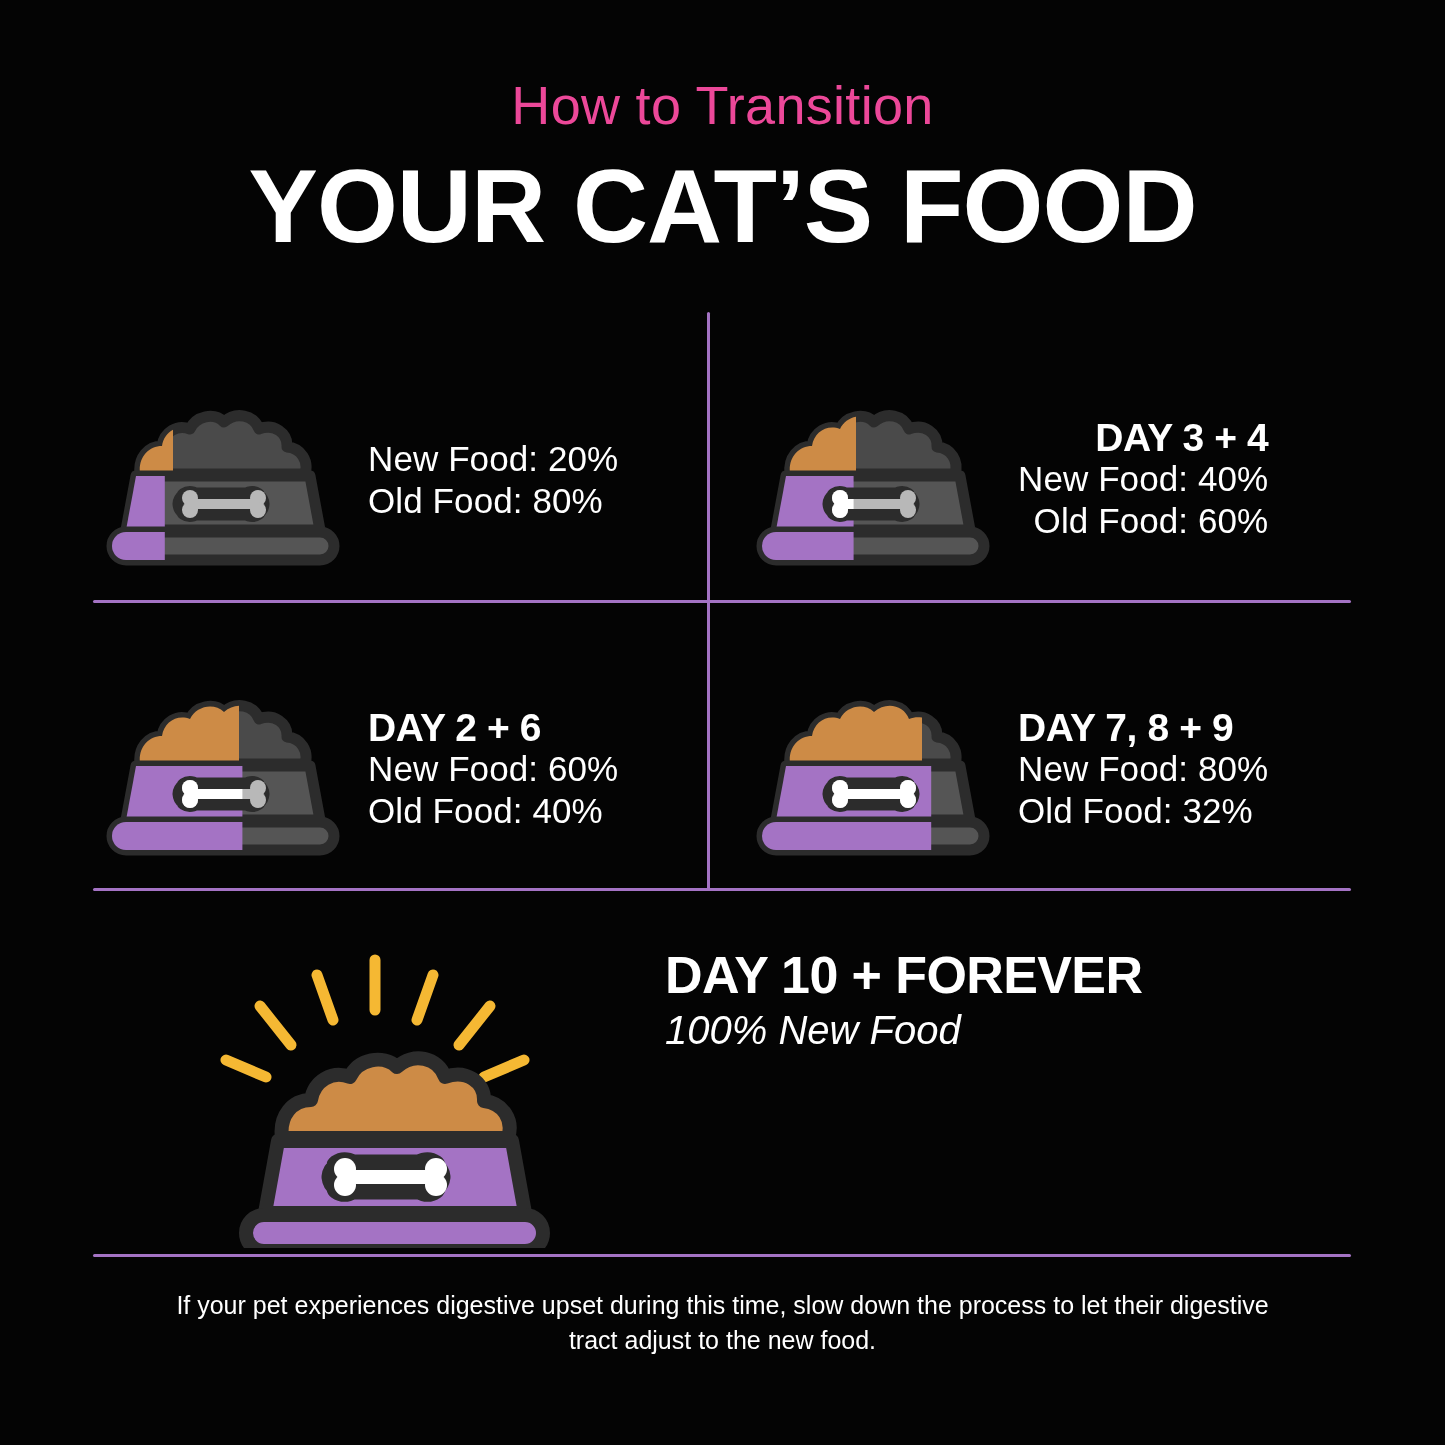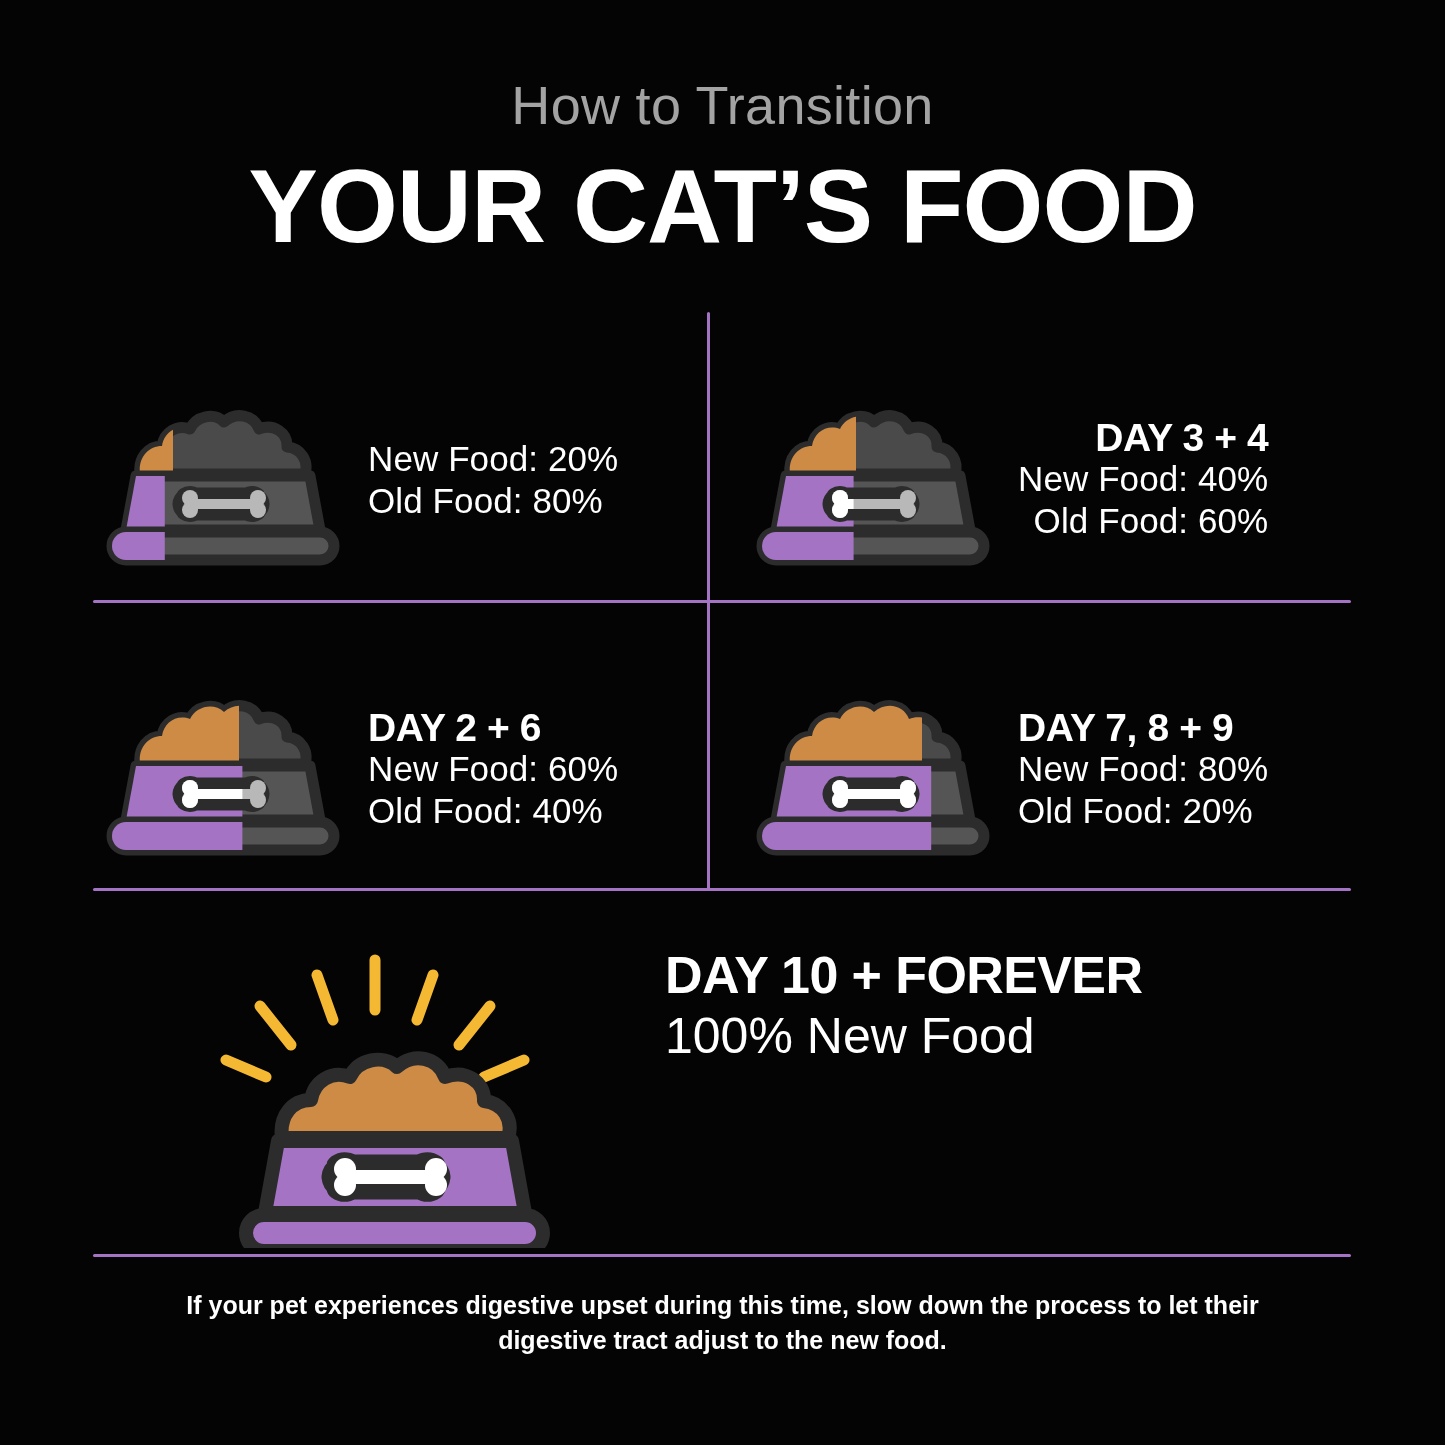--- a/index.html
+++ b/index.html
@@ -45,36 +45,36 @@
   }
 
   
   .final { position:absolute; left:95px; top:948px; width:1260px; height:320px;
            display:flex; align-items:flex-start; }
   .final-bowl { width:560px; flex:0 0 560px; display:flex; justify-content:center;
                 align-items:center; }
   .final-txt { padding-left:10px; }
   .final-day { font-size:52px; font-weight:700; letter-spacing:-0.6px;
                line-height:1.06; white-space:nowrap; }
-  .final-sub { font-size:50px; font-weight:400; line-height:1.18;
-               white-space:nowrap; margin-top:4px; }
+  .final-sub { font-size:40px; font-weight:400; line-height:1.18;
+               white-space:nowrap; margin-top:4px;font-style:italic; }
 
   
   .footer { position:absolute; left:0; top:1288px; width:100%;
             text-align:center; }
-  .footer p { font-size:25px; line-height:1.40; font-weight:700;
+  .footer p { font-size:25px; line-height:1.40; font-weight:400;
               max-width:1120px; margin:0 auto; }
 </style>
 </head>
 <body>
 
 <div class="page">
 
   <div class="header">
-    <div class="kicker" style="color:#a3a3a3">How to Transition</div>
+    <div class="kicker" style="color:#ec4899">How to Transition</div>
     <div class="bigtitle">YOUR CAT’S FOOD</div>
   </div>
 
   <div class="hr" style="left:93px; top:600px; width:1258px; background:#a473c4;"></div>
   <div class="hr" style="left:93px; top:888px; width:1258px; background:#a473c4;"></div>
   <div class="vr" style="left:707px; top:312px; height:578px; background:#a473c4;"></div>
   <div class="hr" style="left:93px; top:1254px; width:1258px; background:#a473c4;"></div>
 
   <div class="cell cell-q1">
     <div class="bowl-wrap">
@@ -260,21 +260,21 @@
         </g>
         <rect x="14" y="144" width="222" height="28" rx="14" fill="#555555" stroke="#2c2c2c" stroke-width="11"></rect>
         <g clip-path="url(#clipBowl3)">
           <rect x="14" y="144" width="222" height="28" rx="14" fill="#a473c4"></rect>
         </g>
       </svg>
     </div>
     <div class="txt">
       <div class="day">DAY 7, 8 + 9</div>
       <div class="line">New Food: 80%</div>
-      <div class="line">Old Food: 20%</div>
+      <div class="line">Old Food: 32%</div>
     </div>
   </div>
 
   <div class="final">
     <div class="final-bowl">
       <svg width="370" height="300" viewBox="0 0 370 300">
 
         <g stroke="#f5b833" stroke-width="11" stroke-linecap="round" fill="none">
           <line x1="185" y1="12" x2="185" y2="62"></line>
           <line x1="127" y1="27" x2="143" y2="72"></line>

